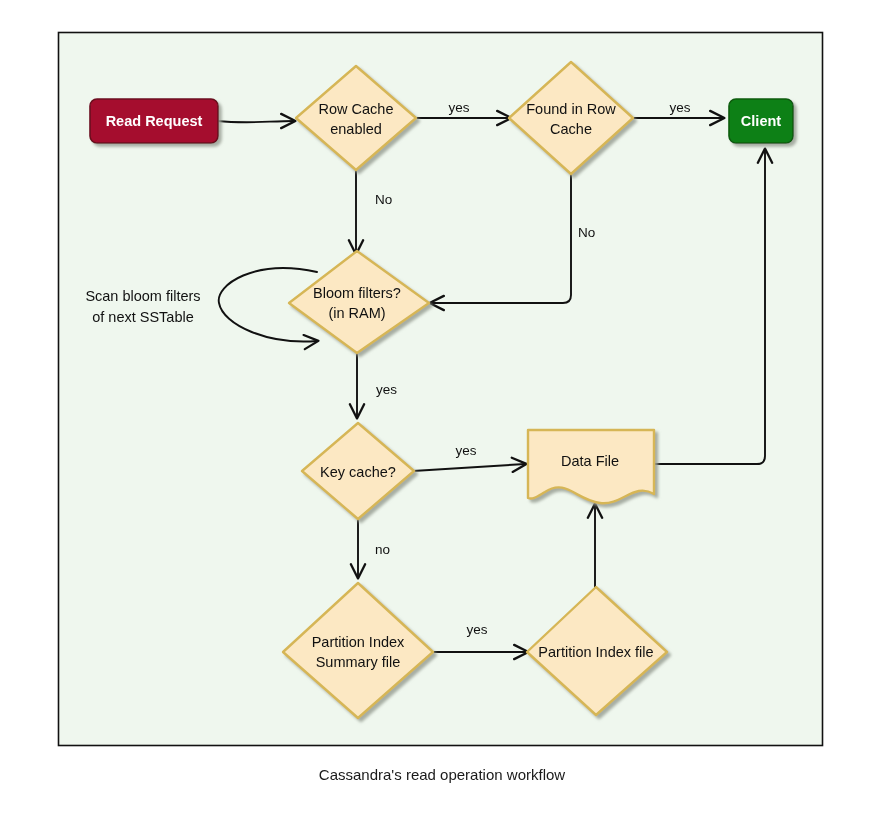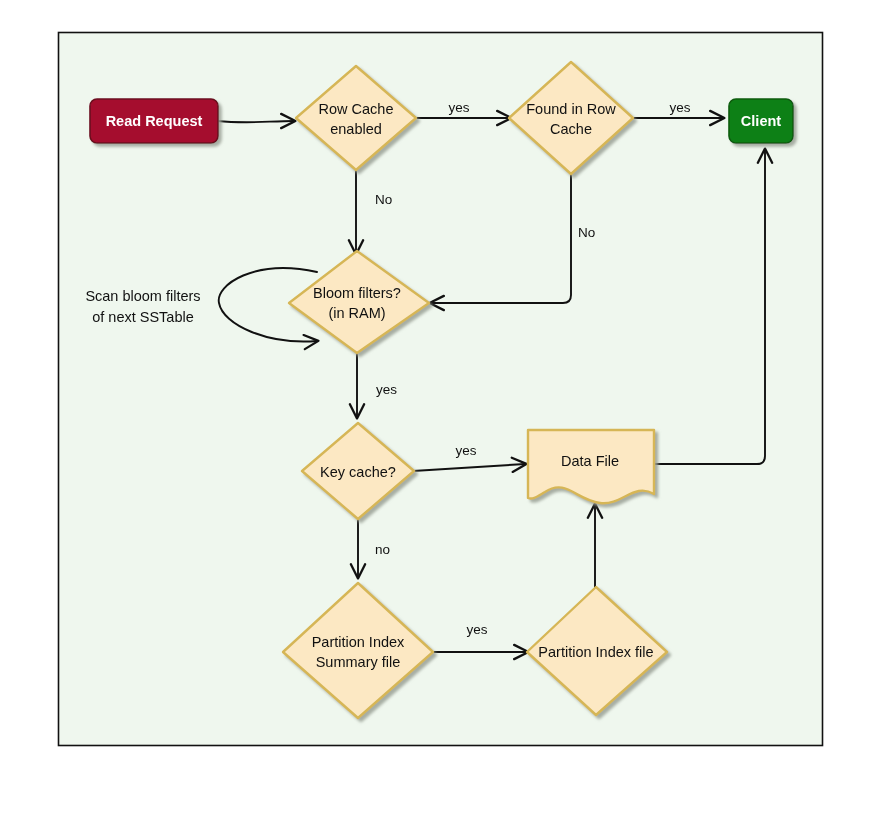--- a/index.html
+++ b/index.html
@@ -170,14 +170,15 @@
       <text class="elabel" x="477" y="634" text-anchor="middle">yes</text>
     </g>
 
     <g>
       <text class="sidelabel" x="143" y="301" text-anchor="middle">Scan bloom filters</text>
       <text class="sidelabel" x="143" y="322" text-anchor="middle">of next SSTable</text>
     </g>
 
   </svg>
 
+  <div class="cap">Cassandra's read operation workflow</div>
 
 </div>
 
 </body></html>

